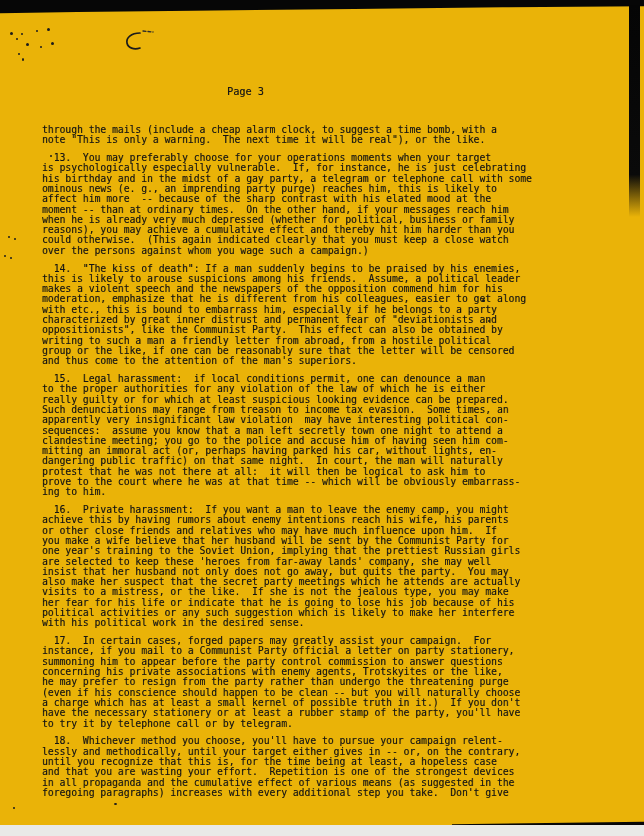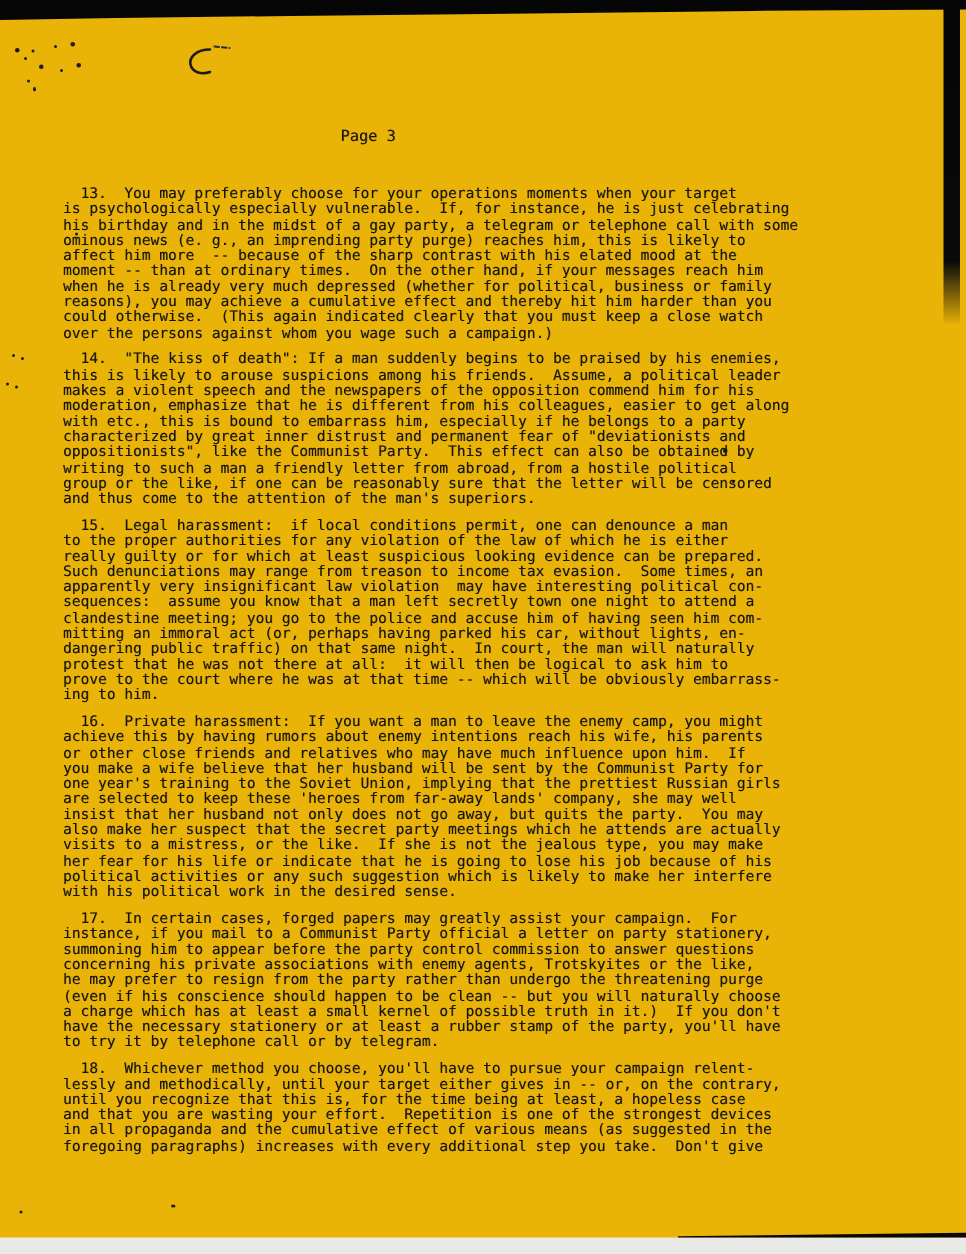--- a/index.html
+++ b/index.html
@@ -86,20 +86,22 @@
     <div class="speck" style="left:50px;top:155px;width:2px;height:2px;"></div>
     <div class="speck" style="left:482px;top:299px;width:3px;height:3px;"></div>
     <div class="speck" style="left:488px;top:320px;width:2px;height:2px;"></div>
     <div class="speck" style="left:13px;top:807px;width:2px;height:2px;"></div>
     <div class="speck" style="left:114px;top:803px;width:3px;height:2px;"></div>
   </div>
 
   <div class="page-header">Page 3</div>
 
   <main class="text-block">
+    <div class="para">through the mails (include a cheap alarm clock, to suggest a time bomb, with a
+note "This is only a warning.  The next time it will be real"), or the like.</div>
     <div class="para">  13.  You may preferably choose for your operations moments when your target
 is psychologically especially vulnerable.  If, for instance, he is just celebrating
 his birthday and in the midst of a gay party, a telegram or telephone call with some
 ominous news (e. g., an imprending party purge) reaches him, this is likely to
 affect him more  -- because of the sharp contrast with his elated mood at the
 moment -- than at ordinary times.  On the other hand, if your messages reach him
 when he is already very much depressed (whether for political, business or family
 reasons), you may achieve a cumulative effect and thereby hit him harder than you
 could otherwise.  (This again indicated clearly that you must keep a close watch
 over the persons against whom you wage such a campaign.)</div>

